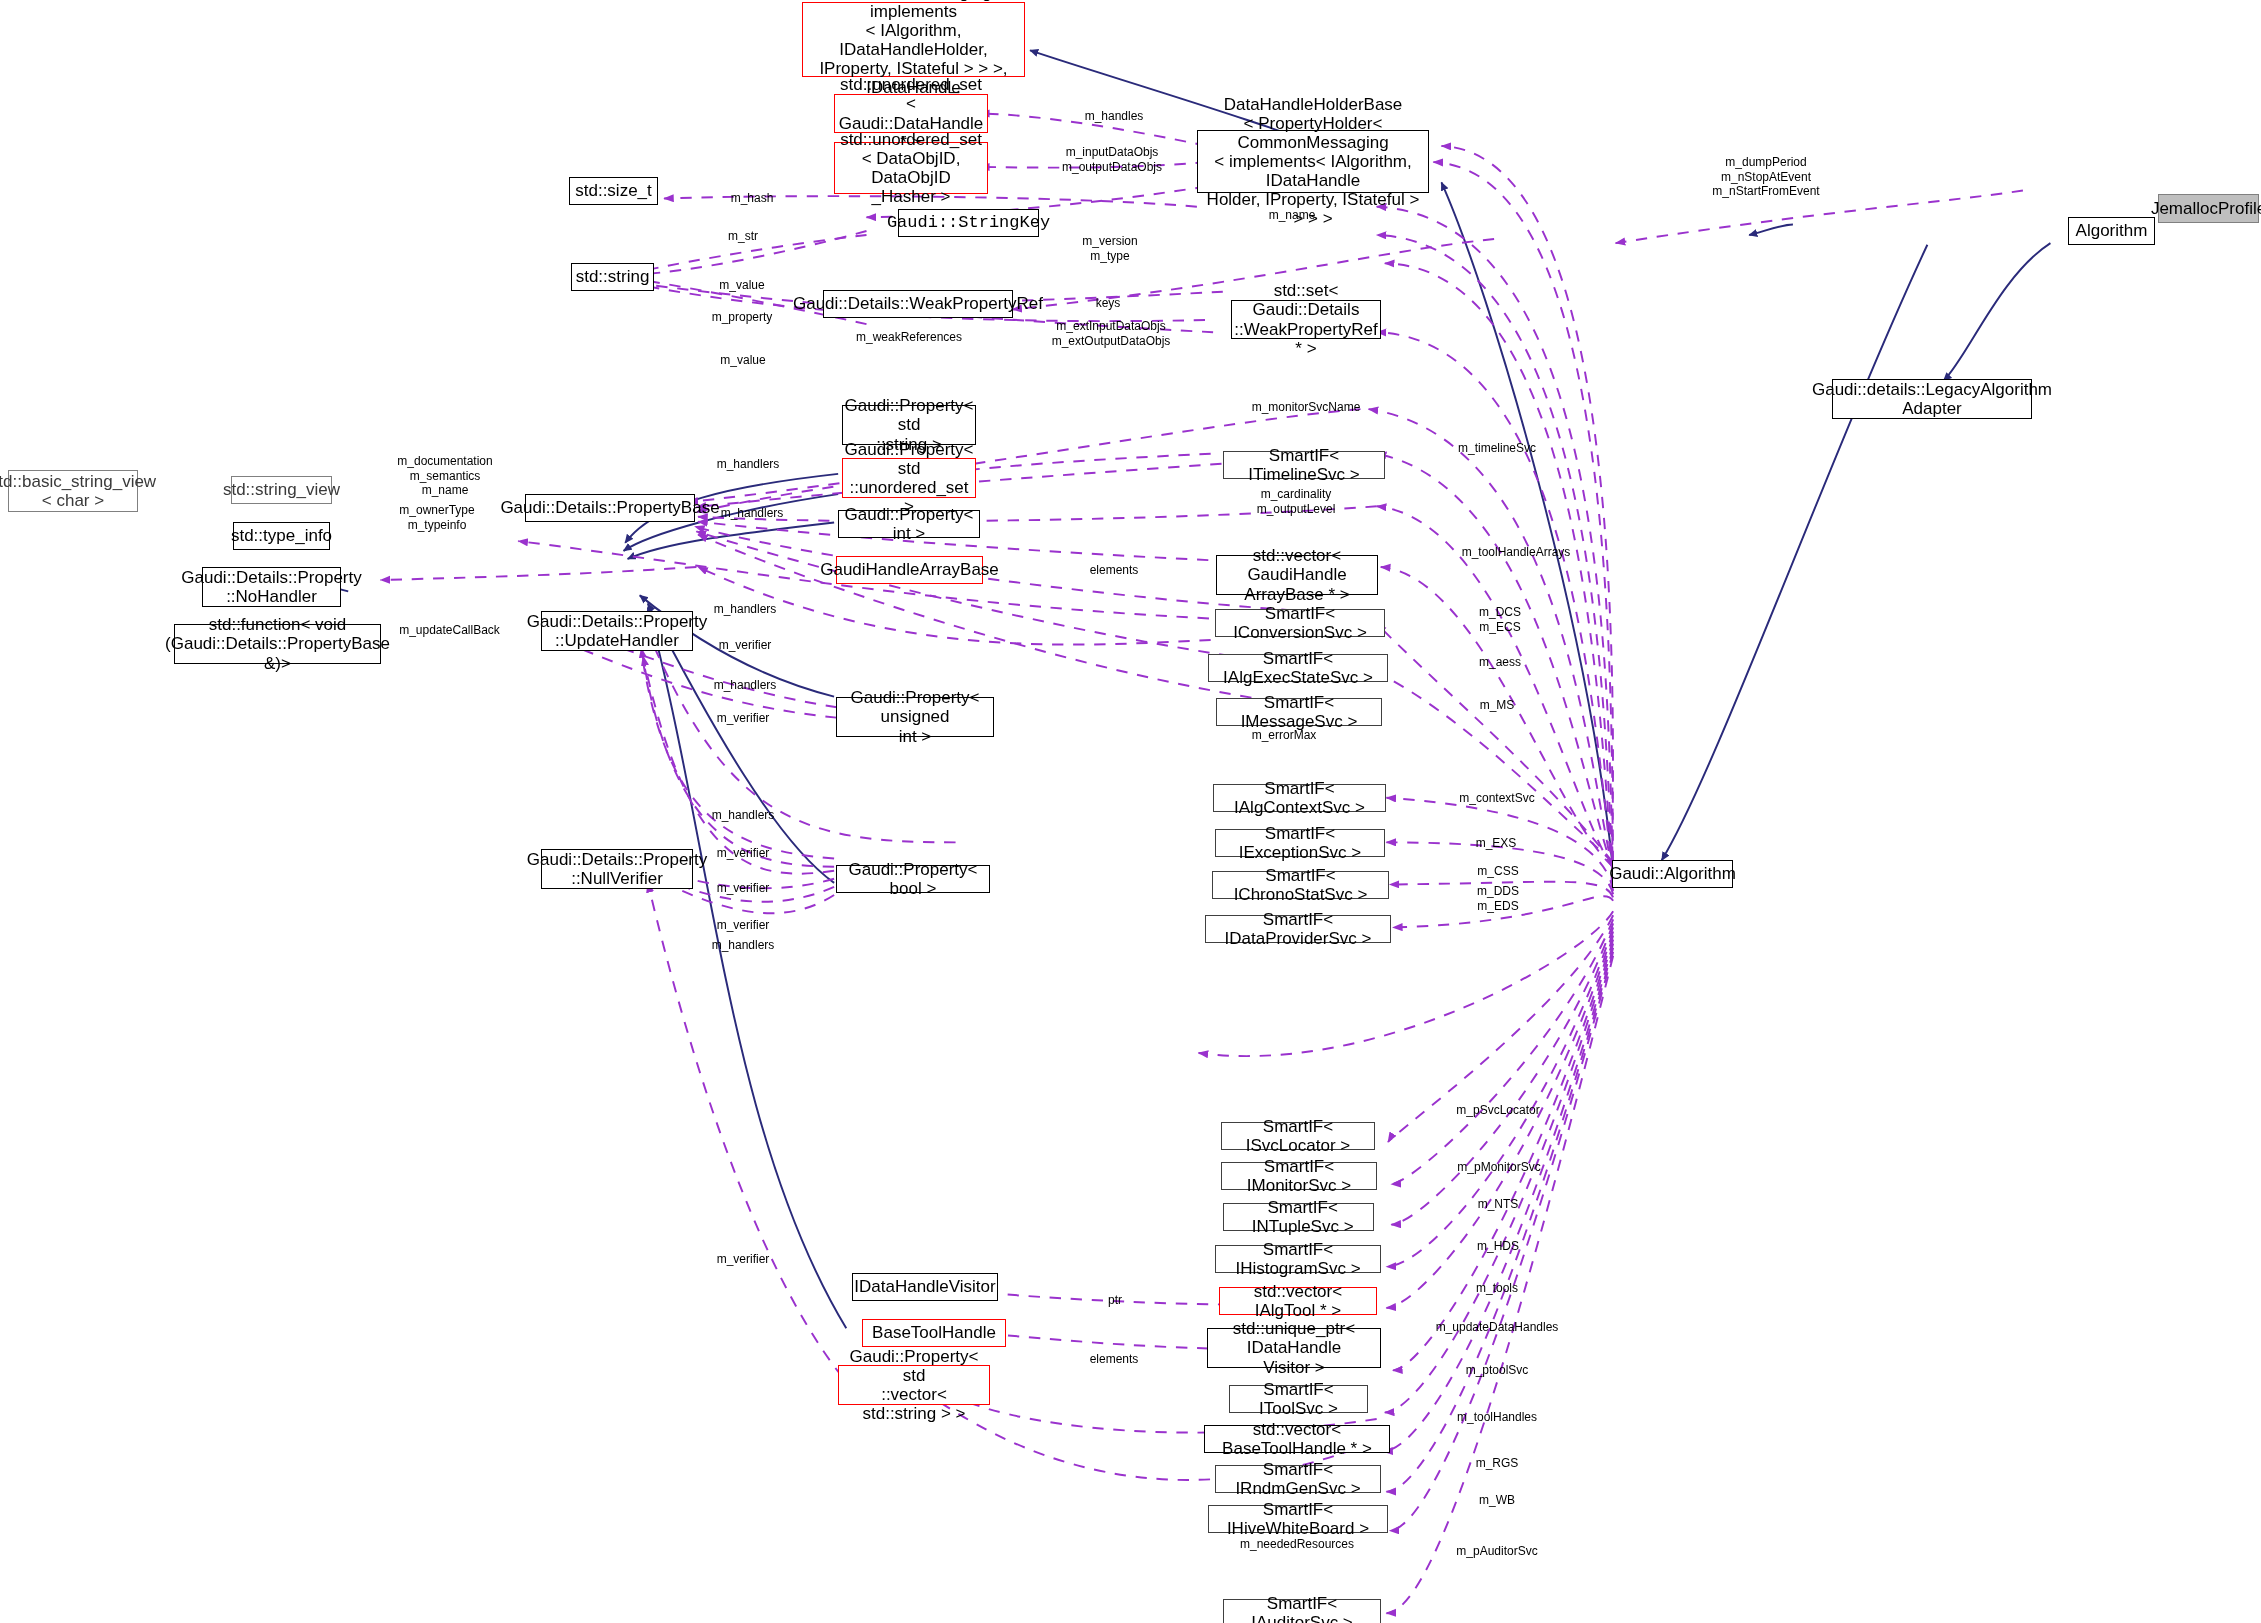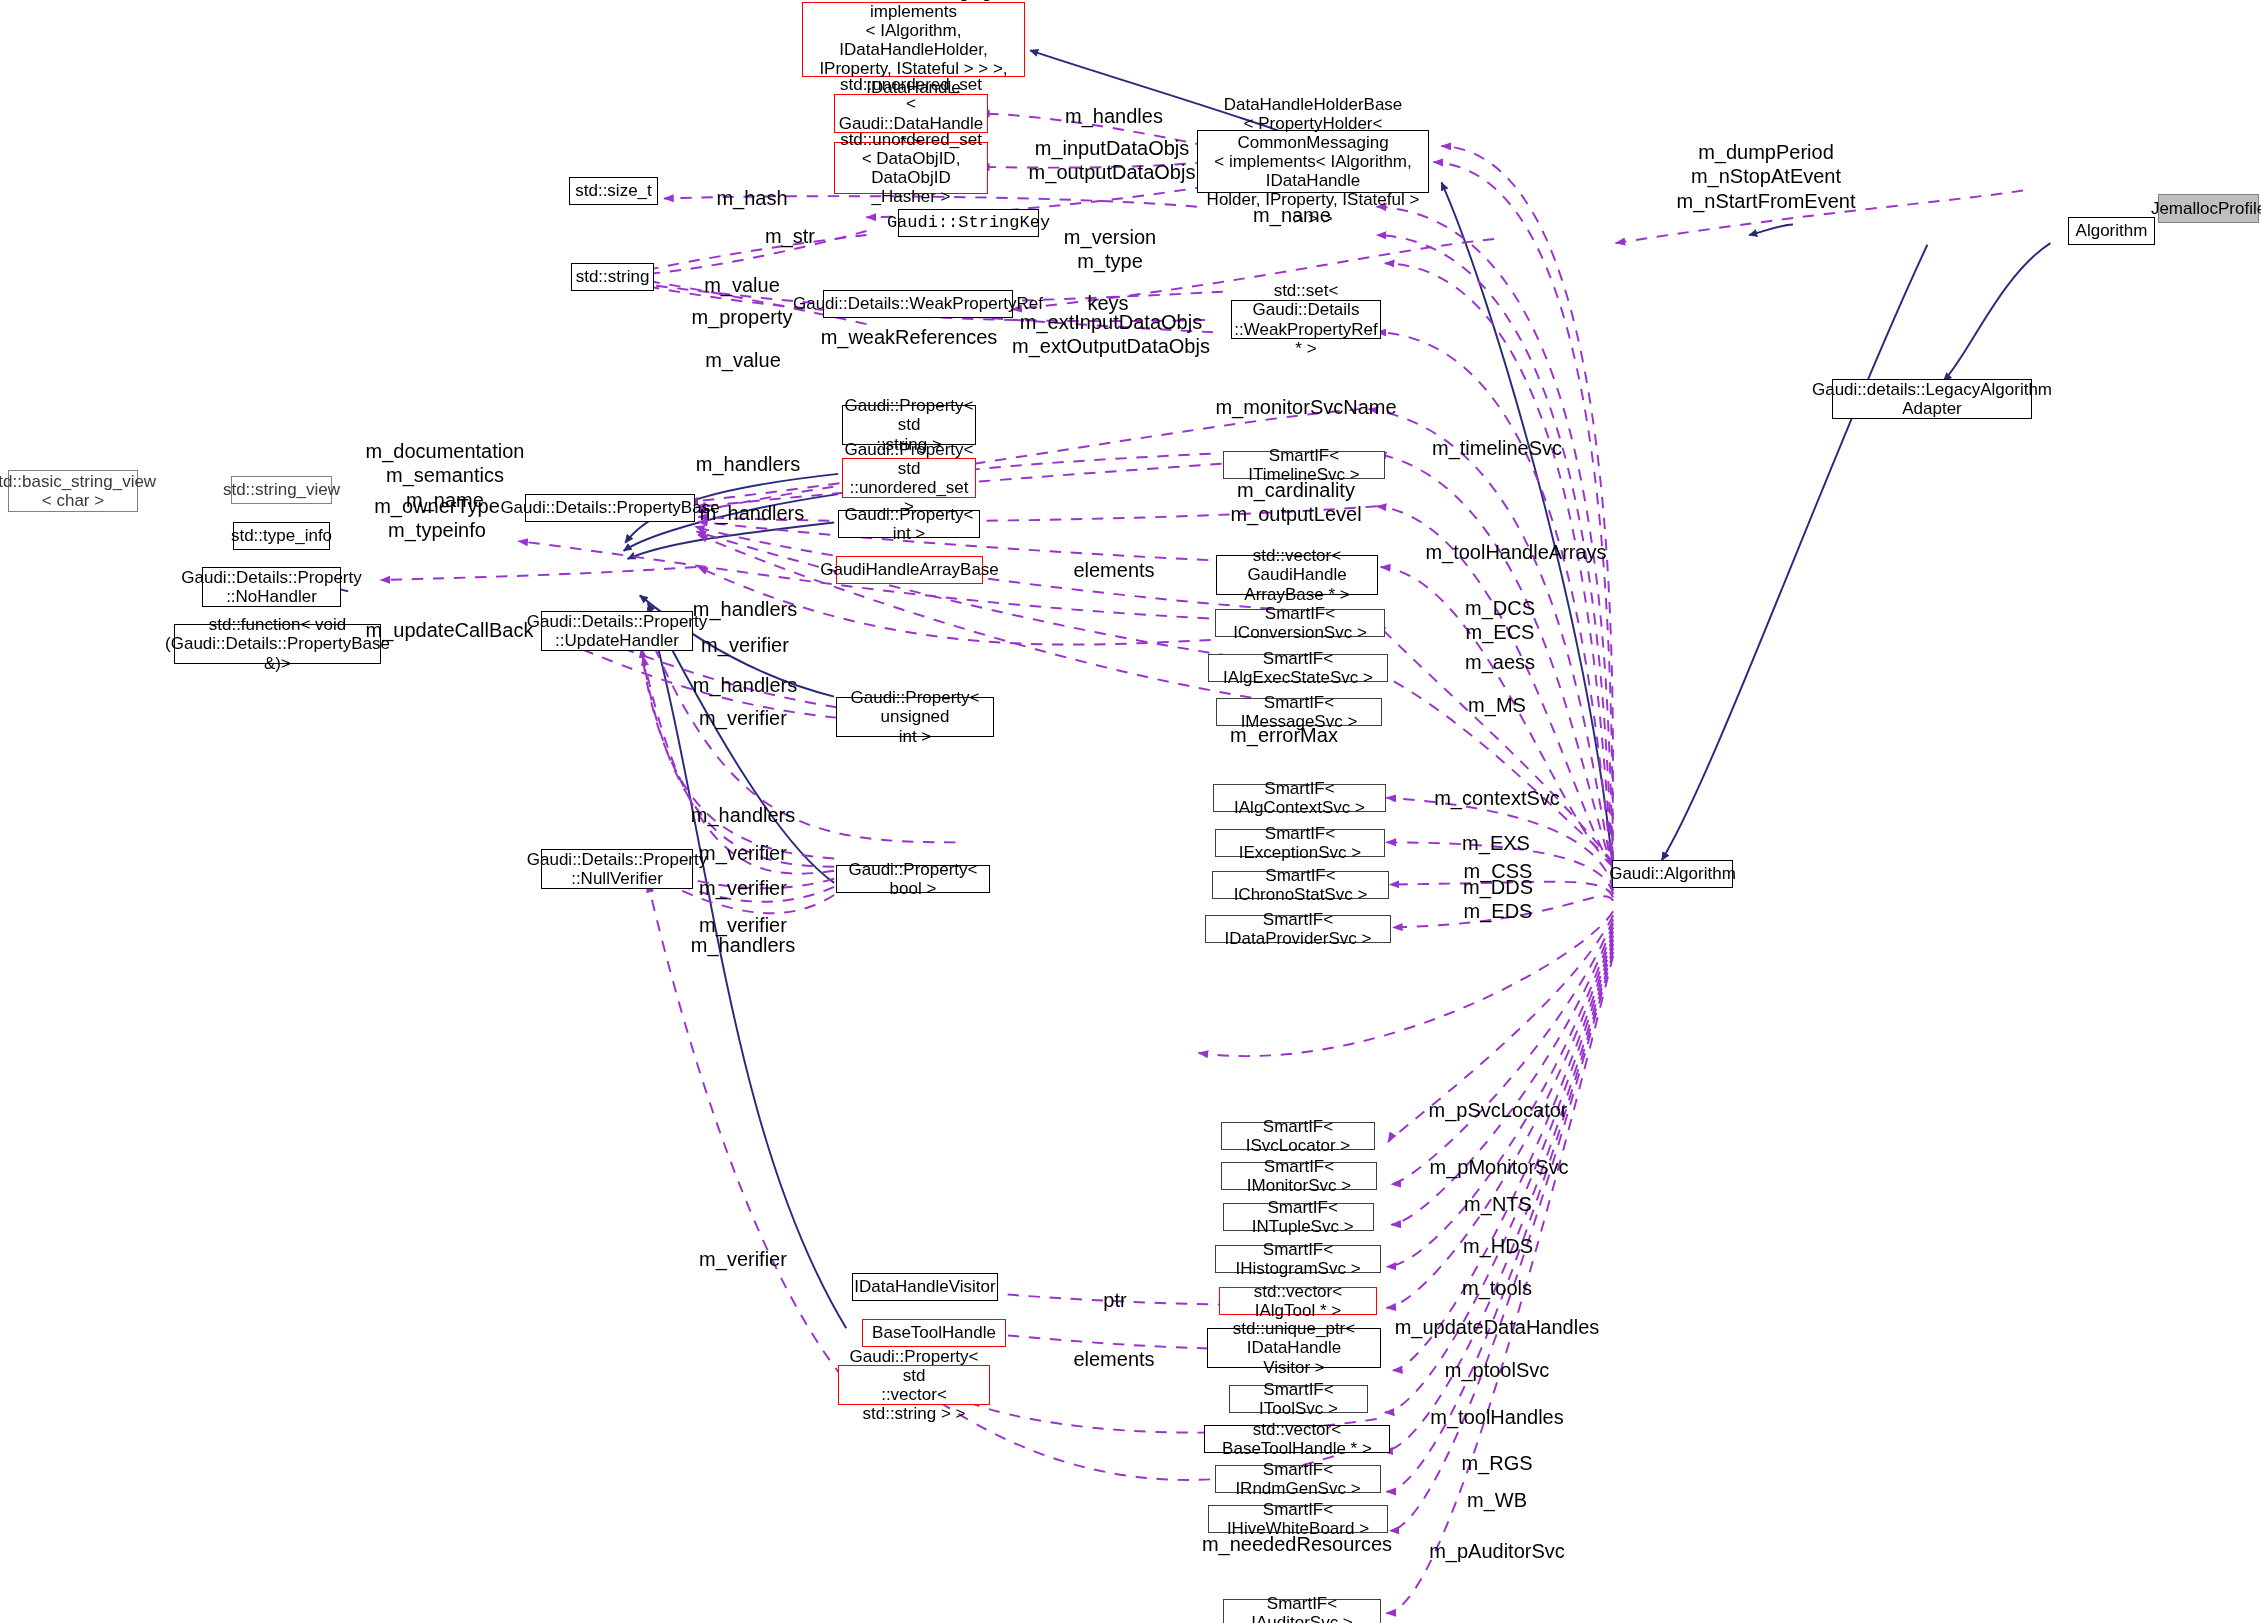--- a/index.html
+++ b/index.html
@@ -26,21 +26,21 @@
     white-space:pre-line;
     z-index:5;
   }
   .node.red{border-color:#ff0000;}
   .node.gray{border-color:#808080;color:#3a3a3a;background:#ffffff;}
   .node.filled{background:#bfbfbf;border-color:#808080;}
   .node.thick{border-width:1.6px;border-color:#404040;}
 
   .elabel{
     position:absolute;
-    font-size:20px;
+    font-size:12px;
     color:#000000;
     text-align:center;
     line-height:1.22;
     white-space:pre-line;
     z-index:6;
     transform:translate(-50%,-50%);
     pointer-events:none;
   }
 </style>
 </head>
@@ -264,21 +264,21 @@
 Adapter</div>
 
   <div class="node" style="left:2068px;top:217px;width:87px;height:27.5px;">Algorithm</div>
 
   <div class="node filled" style="left:2158px;top:194px;width:101px;height:29px;">JemallocProfile</div>
 
   <div class="elabel" style="left:1114px;top:116px;">m_handles</div>
   <div class="elabel" style="left:1112px;top:160px;">m_inputDataObjs
 m_outputDataObjs</div>
   <div class="elabel" style="left:752px;top:198px;">m_hash</div>
-  <div class="elabel" style="left:743px;top:236px;margin-left:47px;">m_str</div>
+  <div class="elabel" style="left:743px;top:236px;">m_str</div>
   <div class="elabel" style="left:742px;top:285px;">m_value</div>
   <div class="elabel" style="left:742px;top:317px;">m_property</div>
   <div class="elabel" style="left:909px;top:337px;">m_weakReferences</div>
   <div class="elabel" style="left:743px;top:360px;">m_value</div>
   <div class="elabel" style="left:1110px;top:249px;">m_version
 m_type</div>
   <div class="elabel" style="left:1108px;top:303px;">keys</div>
   <div class="elabel" style="left:1111px;top:334px;">m_extInputDataObjs
 m_extOutputDataObjs</div>
   <div class="elabel" style="left:1292px;top:215px;">m_name</div>

